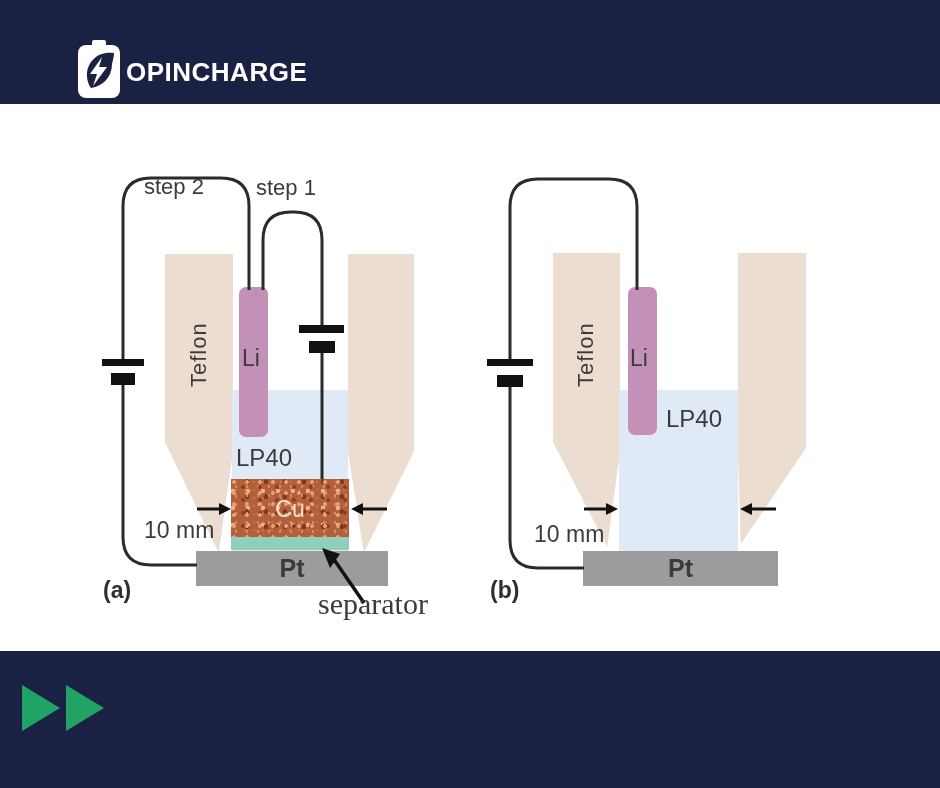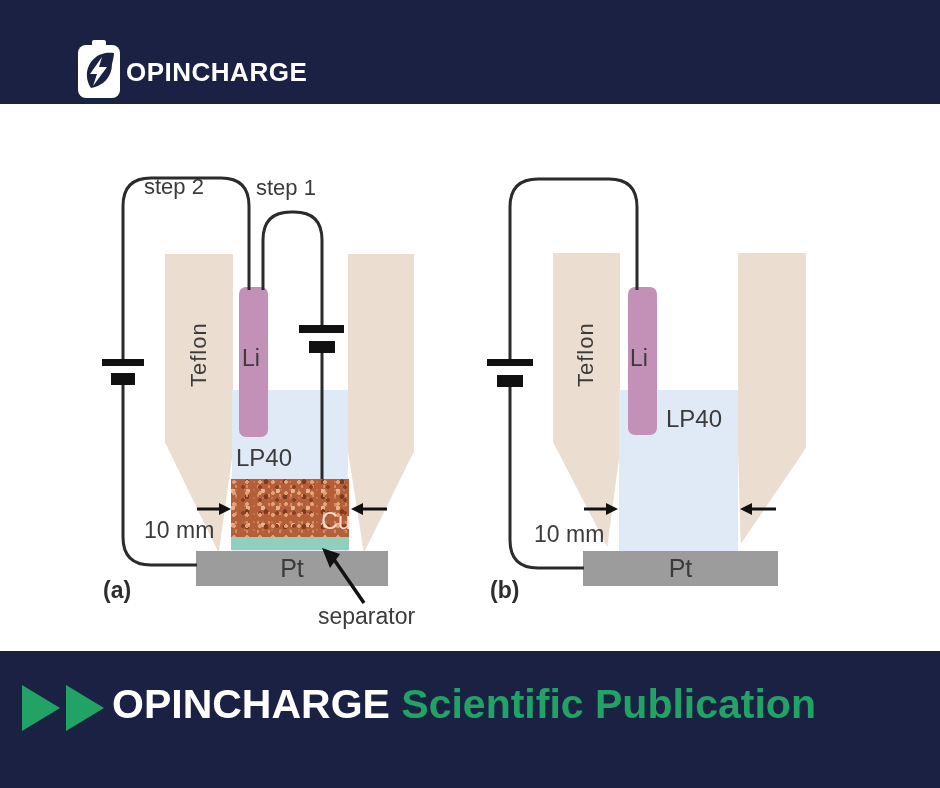--- a/index.html
+++ b/index.html
@@ -24,21 +24,21 @@
         radial-gradient(circle at 22% 28%, #e3a276 0 14%, transparent 16%),
         radial-gradient(circle at 70% 62%, #8a4022 0 12%, transparent 14%),
         radial-gradient(circle at 46% 82%, #d98b5f 0 13%, transparent 15%),
         radial-gradient(circle at 84% 18%, #7e3a1e 0 11%, transparent 13%),
         radial-gradient(circle at 12% 70%, #e8b28a 0 12%, transparent 14%),
         radial-gradient(circle at 55% 40%, #c9734a 0 16%, transparent 18%);
       background-size:13px 11px,17px 13px,11px 9px,19px 15px,15px 17px,9px 8px;}
   
   .lbl{color:#3b3b3b;font-size:22px;white-space:nowrap;}
   .rot{transform:rotate(-90deg);transform-origin:center center;letter-spacing:1px;}
-  .center{text-align:center;}
+  .center{text-align:center;font-weight:bold;}
   .cu-txt{color:#f4ded2;font-size:23px;width:118px;text-align:center;}
   .panel{font-weight:bold;font-size:23px;color:#2e2e2e;}
   svg.overlay{left:0;top:0;pointer-events:none;}
 </style>
 </head>
 <body>
 
 <div id="page">
 
   <div class="abs" id="top-bar">
@@ -103,36 +103,33 @@
     <polygon points="618,509 606,503 606,515" fill="#111"></polygon>
     <line x1="776" y1="509" x2="750" y2="509" stroke="#111" stroke-width="3"></line>
     <polygon points="740,509 752,503 752,515" fill="#111"></polygon>
   </svg>
 
   <div class="abs lbl" style="left:144px;top:143px;margin-top:31px;">step 2</div>
   <div class="abs lbl" style="left:256px;top:175px;">step 1</div>
   <div class="abs lbl rot" style="left:160px;top:335px;width:78px;">Teflon</div>
   <div class="abs lbl" style="left:242px;top:345px;font-size:23px;">Li</div>
   <div class="abs lbl" style="left:236px;top:444px;font-size:24px;">LP40</div>
-  <div class="abs cu-txt" style="left:231px;top:508px;padding-left:46px;">Cu</div>
+  <div class="abs cu-txt" style="left:231px;top:496px;">Cu</div>
   <div class="abs lbl" style="left:144px;top:517px;font-size:23px;">10 mm</div>
   <div class="abs lbl center" style="left:196px;top:554px;width:192px;font-size:25px;">Pt</div>
   <div class="abs panel" style="left:103px;top:577px;">(a)</div>
-  <div class="abs lbl" style="left:318px;top:603px;font-size:23px;">separator</div>
+  <div class="abs lbl" style="left:318px;top:587px;font-size:30px;font-family:Liberation Serif, serif;">separator</div>
 
   <div class="abs lbl rot" style="left:547px;top:335px;width:78px;">Teflon</div>
   <div class="abs lbl" style="left:630px;top:345px;font-size:23px;">Li</div>
   <div class="abs lbl" style="left:666px;top:405px;font-size:24px;">LP40</div>
   <div class="abs lbl" style="left:534px;top:521px;font-size:23px;">10 mm</div>
   <div class="abs lbl center" style="left:583px;top:554px;width:195px;font-size:25px;">Pt</div>
   <div class="abs panel" style="left:490px;top:577px;">(b)</div>
 
   <div class="abs" id="bottom-bar">
     <svg class="abs" style="left:22px;top:34px;" width="90" height="48" viewBox="0 0 90 48">
       <polygon points="0,0 0,46 38,23" fill="#21a366"></polygon>
       <polygon points="44,0 44,46 82,23" fill="#21a366"></polygon>
     </svg>
   </div>
-  <div class="abs" id="footer-line">
-    <span class="w">OPINCHARGE</span><span class="w">&nbsp;</span><span class="g">Scientific Publication</span>
-  </div>
 
 </div>
 
 </body></html>

